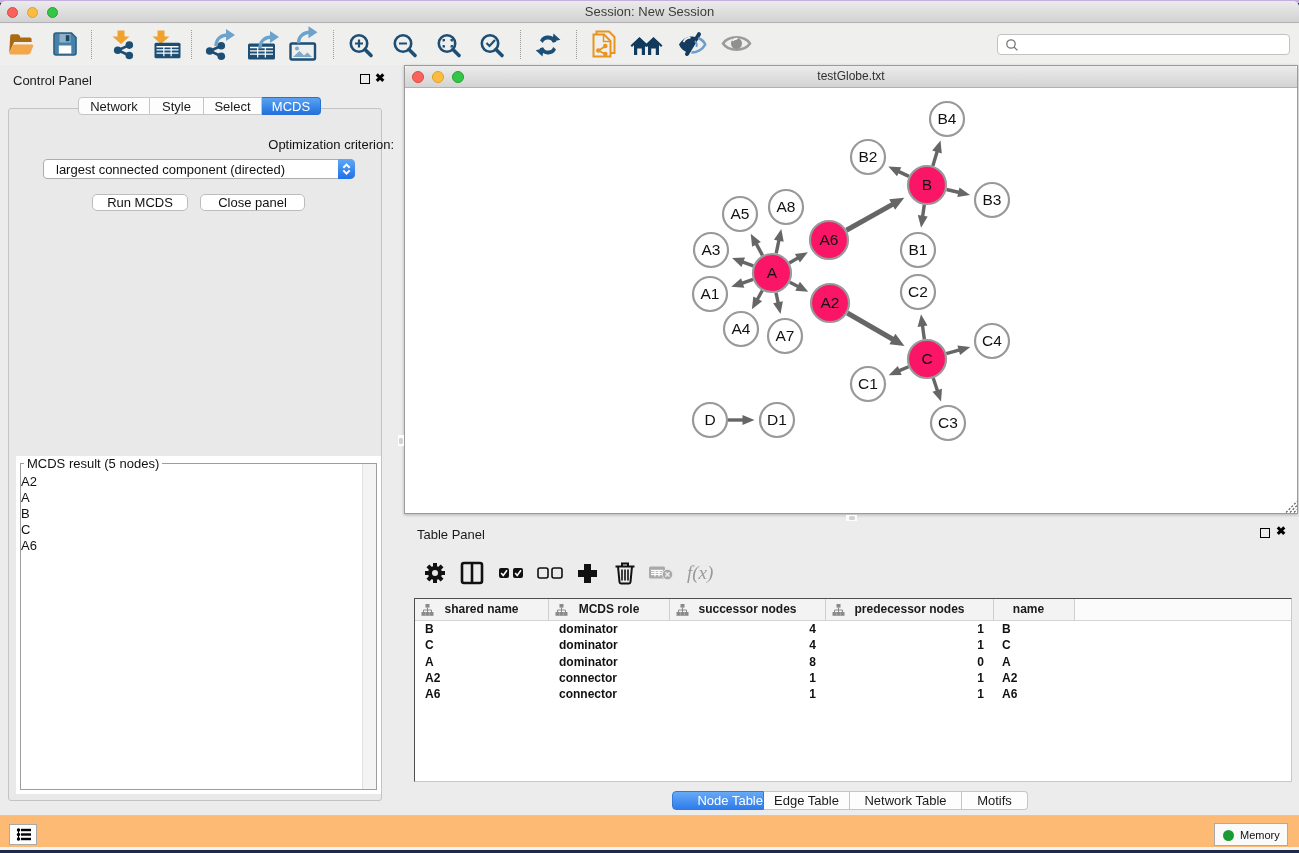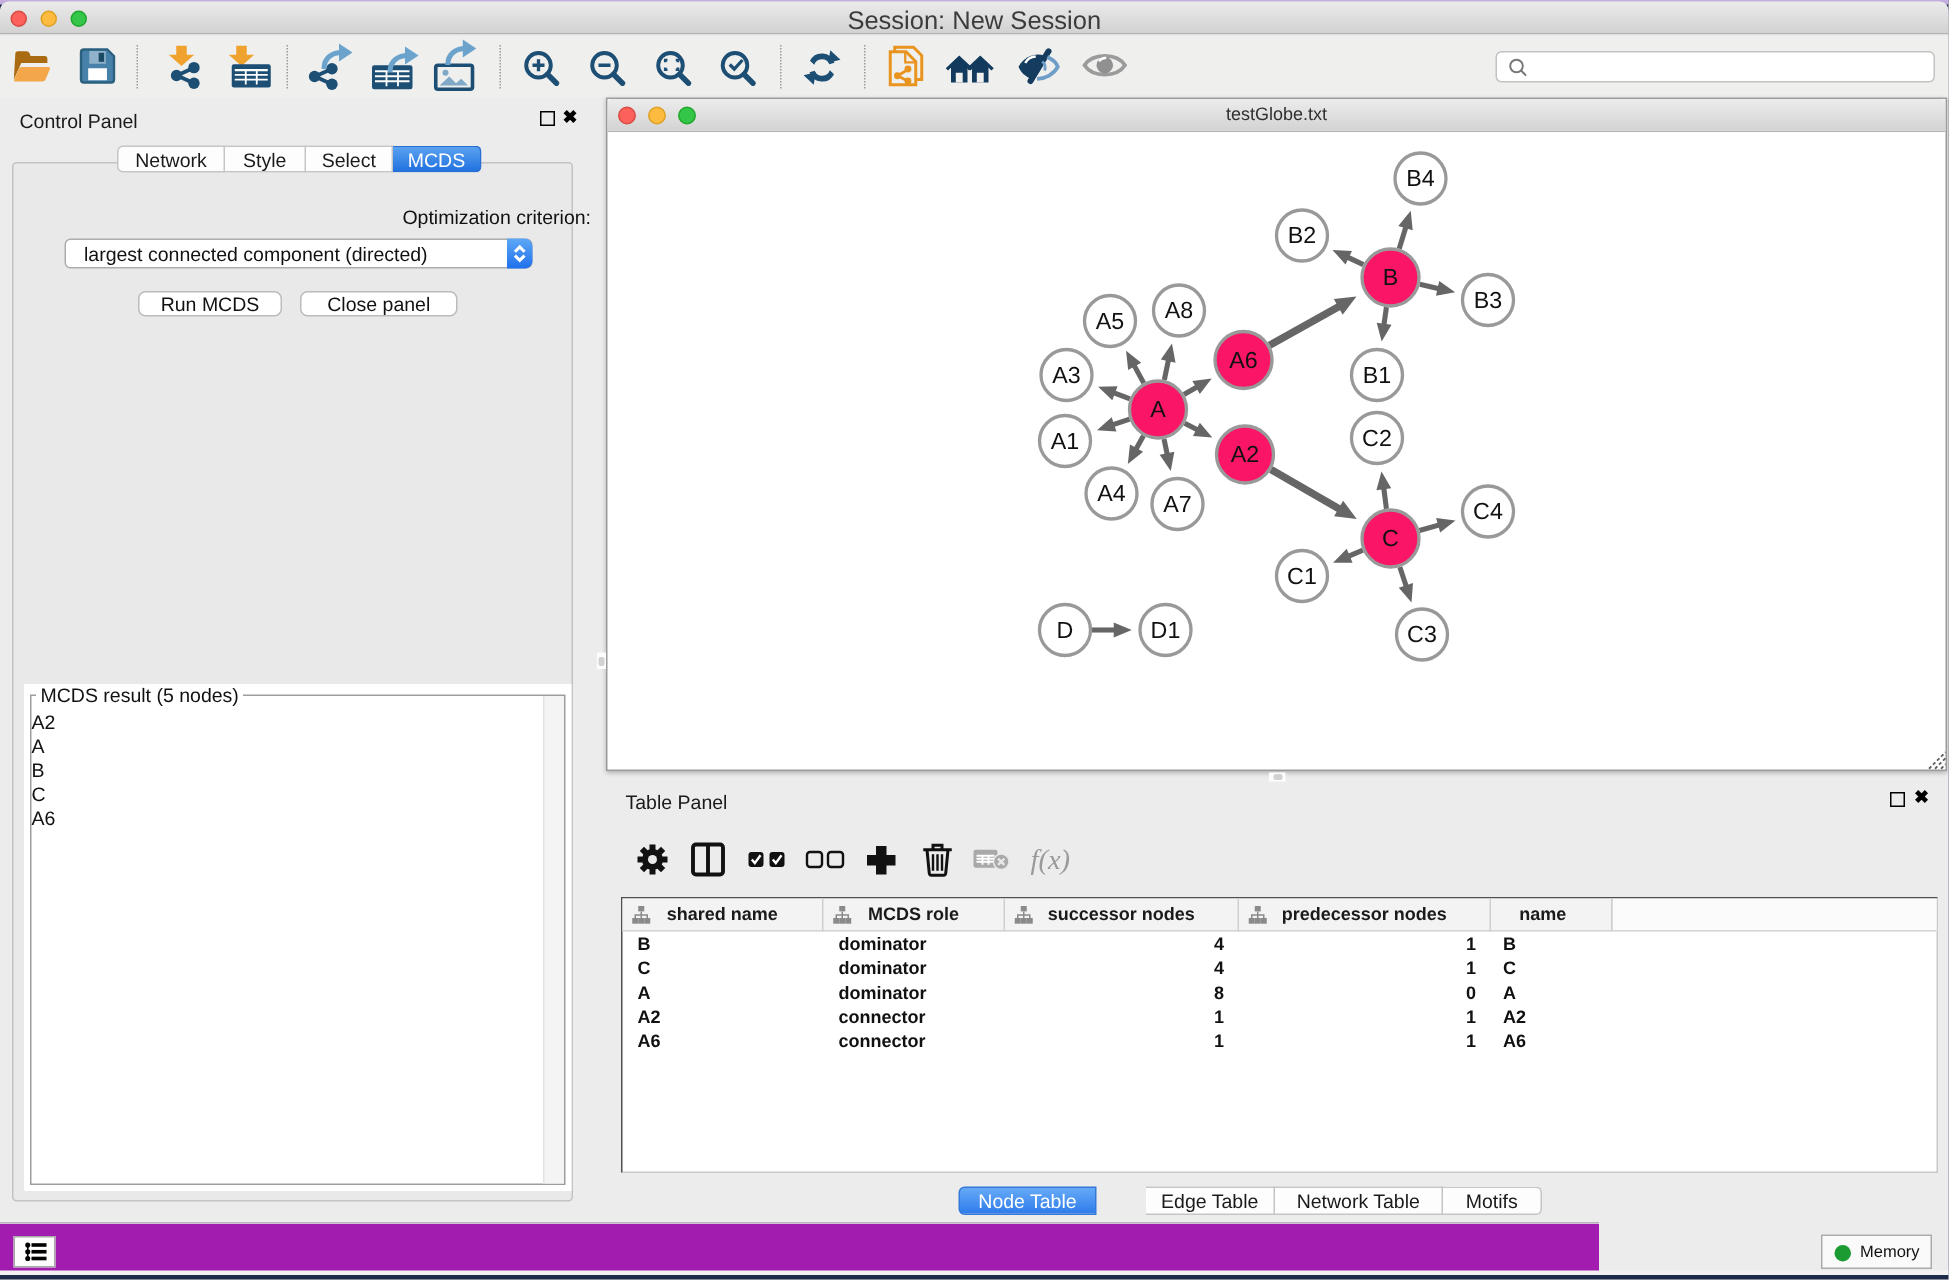--- a/index.html
+++ b/index.html
@@ -3,21 +3,21 @@
 <meta charset="utf-8">
 <style>
 * { margin:0; padding:0; box-sizing:border-box; }
 html,body { width:1299px; height:853px; overflow:hidden; }
 body { font-family:"Liberation Sans", sans-serif; background:#1e2a4a; }
 #wall-top { position:absolute; left:0; top:0; width:1299px; height:3px; background:#c4aede; }
 #app { position:absolute; left:0; top:1px; width:1299px; height:849px; background:#ececec; border-radius:6px 6px 0 0; overflow:hidden; }
 
 #titlebar { position:absolute; left:0; top:0; width:1299px; height:22px;
   background:linear-gradient(#ebebeb,#d2d2d2); border-bottom:1px solid #b3b3b3; border-radius:6px 6px 0 0; }
-#titlebar .title { position:absolute; left:0; right:0; top:3px; text-align:center; font-size:17px; color:#3c3c3c; }
+#titlebar .title { position:absolute; left:0; right:0; top:3px; text-align:center; font-size:13px; color:#3c3c3c; }
 .tl { position:absolute; width:11px; height:11px; border-radius:50%; top:6px; }
 .tl.red { background:#fc615c; border:1px solid #d94c44; }
 .tl.yel { background:#fdbc40; border:1px solid #dfa123; }
 .tl.grn { background:#34c648; border:1px solid #1fa82d; }
 
 #toolbar { position:absolute; left:0; top:23px; width:1299px; height:41px; background:#efefee; }
 #toolbar svg { position:absolute; top:0; }
 .sep { position:absolute; top:6px; height:29px; width:0; border-left:1px dotted #9a9a9a; }
 #searchbox { position:absolute; left:997px; top:10px; width:293px; height:21px; background:#fff; border:1px solid #c2c2c2; border-radius:4px; }
 
@@ -49,21 +49,21 @@
 #tp-title { position:absolute; left:417px; top:526px; font-size:13px; color:#1a1a1a; }
 #tp-toolbar { position:absolute; left:417px; top:556px; }
 #dtable { position:absolute; left:414px; top:597px; width:878px; height:184px; background:#fff; border:1px solid #c9c9c9; border-top-color:#4f4f4f; border-left-color:#4f4f4f;font-weight:bold; }
 #thead { position:absolute; left:0; top:0; width:660px; height:22px; background:#f3f3f3; border-bottom:1px solid #d4d4d4; border-right:1px solid #cfcfcf; }
 .th { position:absolute; top:0; height:22px; border-right:1px solid #cfcfcf; font-size:12px; color:#1a1a1a; text-align:center; line-height:21px; }
 .rowtxt { position:absolute; font-size:12px; color:#111; }
 
 .btab { position:absolute; top:790px; height:19px; line-height:18px; font-size:13px; color:#1a1a1a; background:#fdfdfd; border:1px solid #c5c5c5; text-align:center; }
 .btab.sel { background:linear-gradient(#66aaf7,#2e7ceb); color:#fff; border-color:#3579d8; }
 
-#statusbar { position:absolute; left:0; top:814px; width:1066px; height:33px; background:#a21caf; border-top:1px solid #c9c9c9;text-decoration:underline; }
+#statusbar { position:absolute; left:0; top:814px; width:1299px; height:33px; background:#fdba74; border-top:1px solid #c9c9c9;text-decoration:underline; }
 #listbtn { position:absolute; left:9px; top:8px; width:28px; height:21px; background:#fdfdfd; border:1px solid #a9a9a9; }
 #membtn { position:absolute; left:1214px; top:7px; width:74px; height:23px; background:#fafafa; border:1px solid #ababab; font-size:11px; color:#111; }
 #membtn .dot { position:absolute; left:8px; top:6px; width:11px; height:11px; border-radius:50%; background:#1d9b33; }
 #membtn .lbl { position:absolute; left:25px; top:5px; }
 </style>
 </head>
 <body>
 <div id="wall-top"></div>
 <div id="app">
   <div id="titlebar">
@@ -448,21 +448,21 @@
 <div class="rowtxt" style="left:144px;top:72px;">connector</div>
 <div class="rowtxt" style="left:300px;width:101px;top:72px;text-align:right;">1</div>
 <div class="rowtxt" style="left:470px;width:99px;top:72px;text-align:right;">1</div>
 <div class="rowtxt" style="left:587px;top:72px;">A2</div>
 <div class="rowtxt" style="left:10px;top:88px;">A6</div>
 <div class="rowtxt" style="left:144px;top:88px;">connector</div>
 <div class="rowtxt" style="left:300px;width:101px;top:88px;text-align:right;">1</div>
 <div class="rowtxt" style="left:470px;width:99px;top:88px;text-align:right;">1</div>
 <div class="rowtxt" style="left:587px;top:88px;">A6</div>
   </div>
-  <div class="btab sel" style="left:639px; width:92px; border-radius:4px 0 0 4px;">Node Table</div>
+  <div class="btab sel" style="left:672px; width:92px; border-radius:4px 0 0 4px;text-align:right;">Node Table</div>
   <div class="btab" style="left:764px; width:86px; border-left:none;">Edge Table</div>
   <div class="btab" style="left:850px; width:112px; border-left:none;">Network Table</div>
   <div class="btab" style="left:962px; width:66px; border-left:none; border-radius:0 4px 4px 0;">Motifs</div>
 
   <div id="statusbar">
     <div id="listbtn">
       <svg width="26" height="19" viewBox="0 0 26 19" style="position:absolute;left:0;top:0;">
         <line x1="8.5" y1="4" x2="8.5" y2="15" stroke="#000" stroke-width="1"></line>
         <circle cx="8.5" cy="5" r="1.7" fill="#000"></circle>
           <rect x="11" y="3.8" width="10" height="2.4" fill="#000"></rect>

